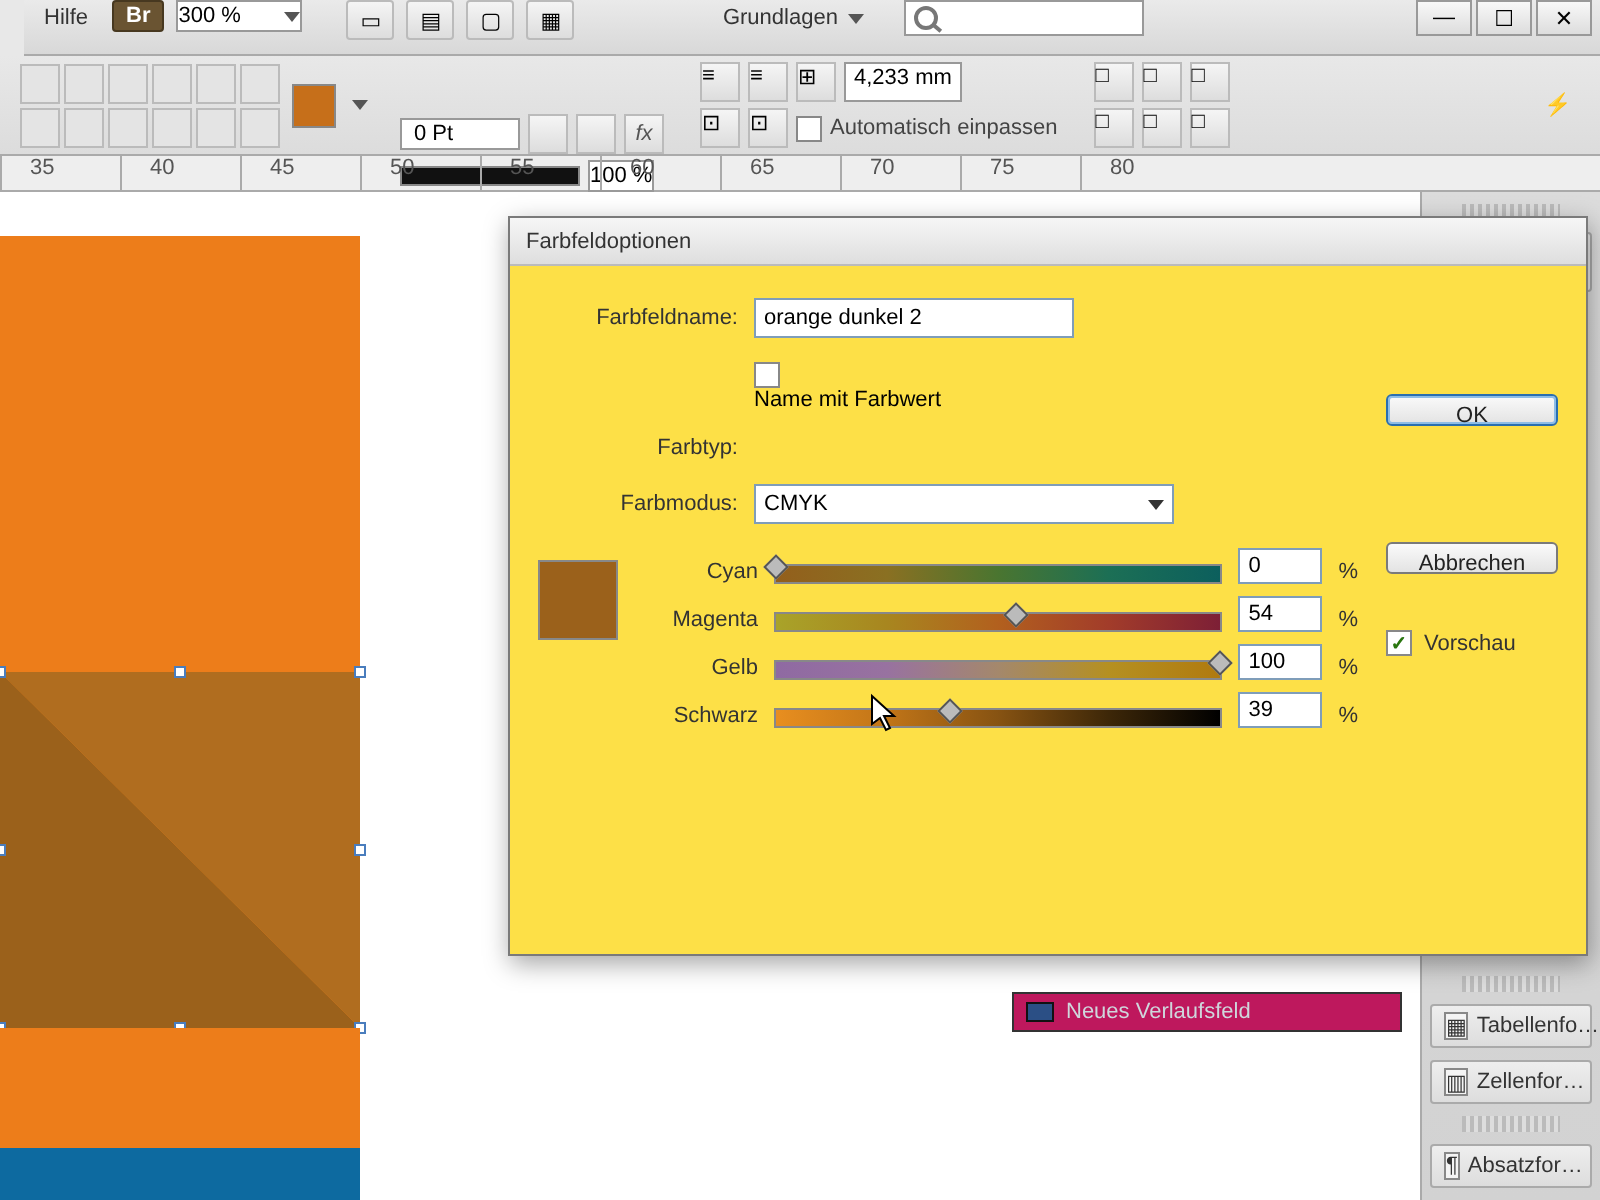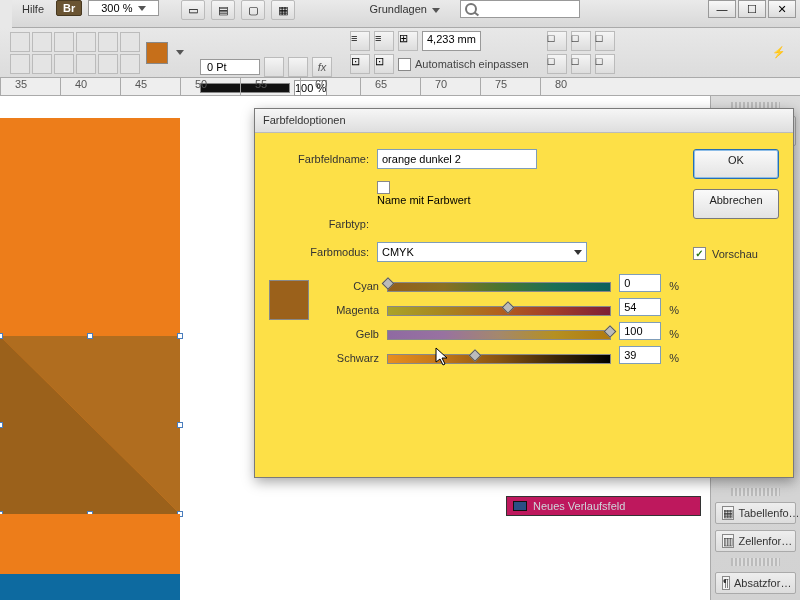--- a/index.html
+++ b/index.html
@@ -2,21 +2,21 @@
 <html><head>
 <meta charset="utf-8">
 <style>
   * { margin: 0; padding: 0; box-sizing: border-box; font-family: "Segoe UI", Tahoma, sans-serif; font-size: 11px; }
   body { background: #e8e8e8; width: 800px; height: 600px; overflow: hidden; position: relative; }
   
   
   .menubar { height: 28px; background: linear-gradient(#eaeaea,#d8d8d8); border-bottom: 1px solid #aaa; display: flex; align-items: flex-start; padding: 0 4px; gap: 6px; margin-left: 12px; }
   .menubar .menu-item { padding: 3px 6px; color: #333; }
   .menubar .br-badge { background: #6a5432; color: #fff; padding: 1px 6px; font-weight: bold; border-radius: 2px; border:1px solid #473820;}
-  .menubar .zoom { border:1px solid #999; background:#fff; padding:1px 12px; display:flex; align-items:center; gap:4px;}
+  .menubar .zoom { border:1px solid #999; background:#fff; padding:1px 0; display:flex; align-items:center; gap:20px;}
   .menubar .icon-btn { width:24px; height:20px; border:1px solid #bbb; background:linear-gradient(#f5f5f5,#ddd); display:flex; align-items:center; justify-content:center; border-radius:2px;}
   .menubar .sep { width:10px; }
   .menubar .workspace-dd { margin-left: 60px; color:#333; padding:3px 8px; }
   .menubar .search { flex:0 0 120px; border:1px solid #999; background:#fff; height:18px; display:flex; align-items:center; padding:0 4px; gap:4px; margin-left:6px;}
   .winbtns { margin-left:auto; display:flex; gap:2px; }
   .winbtn { width:28px; height:18px; border:1px solid #999; background:linear-gradient(#f8f8f8,#ddd); display:flex; align-items:center; justify-content:center;}
   
   
   .optbar { height: 50px; background: linear-gradient(#e8e8e8,#dcdcdc); border-bottom:1px solid #aaa; display:flex; align-items:center; padding:0 10px; gap:6px; }
   .optbar .tool-grid { display:grid; grid-template-columns: repeat(6, 20px); grid-template-rows: repeat(2,20px); gap:2px; }
@@ -76,21 +76,21 @@
   .srow .track { flex:1; height:10px; border:1px solid #888; position:relative; }
   .srow .thumb { position:absolute; top:-4px; width:9px; height:9px; background:#bbb; border:1px solid #555; transform:translateX(-50%) rotate(45deg);}
   .srow .val { width:42px; border:1px solid #7f9db9; background:#fff; padding:2px 4px; text-align:left; }
   .srow .pct { color:#333; }
   .grad-c { background: linear-gradient(90deg,#935f1c,#8a7022,#4a7530,#1c6f55,#0c5f5d); }
   .grad-m { background: linear-gradient(90deg,#a9a329,#a8861f,#b2601e,#a23c2a,#7d1f36); }
   .grad-y { background: linear-gradient(90deg,#8f6aa2,#9872a0,#a4886c,#b59021,#b07a0f); }
   .grad-k { background: linear-gradient(90deg,#e88e1f,#c17518,#875312,#3d2708,#000); }
   
   .btn-col { width:100px; display:flex; flex-direction:column; gap:10px; align-items:stretch; padding-left:14px;}
-  .dlg-btn { height:30px; border:1px solid #7a7a7a; background:linear-gradient(#fafafa,#e3e3e3); border-radius:3px; text-align:center; line-height:20px; color:#222;}
+  .dlg-btn { height:16px; border:1px solid #7a7a7a; background:linear-gradient(#fafafa,#e3e3e3); border-radius:3px; text-align:center; line-height:20px; color:#222;margin-top:48px;}
   .dlg-btn.primary { border:1px solid #2a6fb0; box-shadow: inset 0 0 0 1px #8dbde7; }
   .preview-chk { display:flex; align-items:center; gap:6px; color:#333; }
   
   .cursor { position:absolute; left:436px; top:348px; width:14px; height:20px; pointer-events:none; }
   .cursor svg { overflow:visible; }
   .dropdown-caret { display:inline-block; width:0; height:0; border-left:4px solid transparent; border-right:4px solid transparent; border-top:5px solid #555; margin-left:2px;}
   .magnify { width:12px; height:12px; border:2px solid #777; border-radius:50%; position:relative;}
   .magnify::after { content:""; position:absolute; width:5px; height:2px; background:#777; bottom:-2px; right:-4px; transform:rotate(40deg);}
 </style>
 </head>

